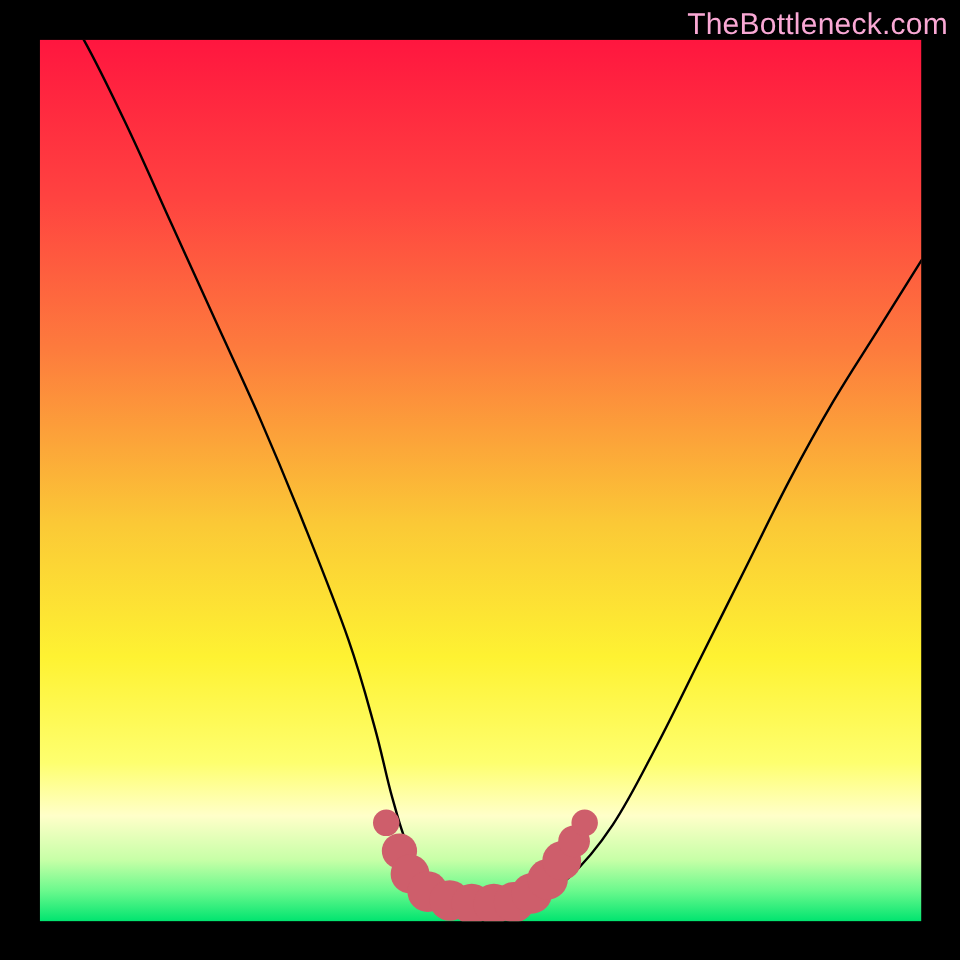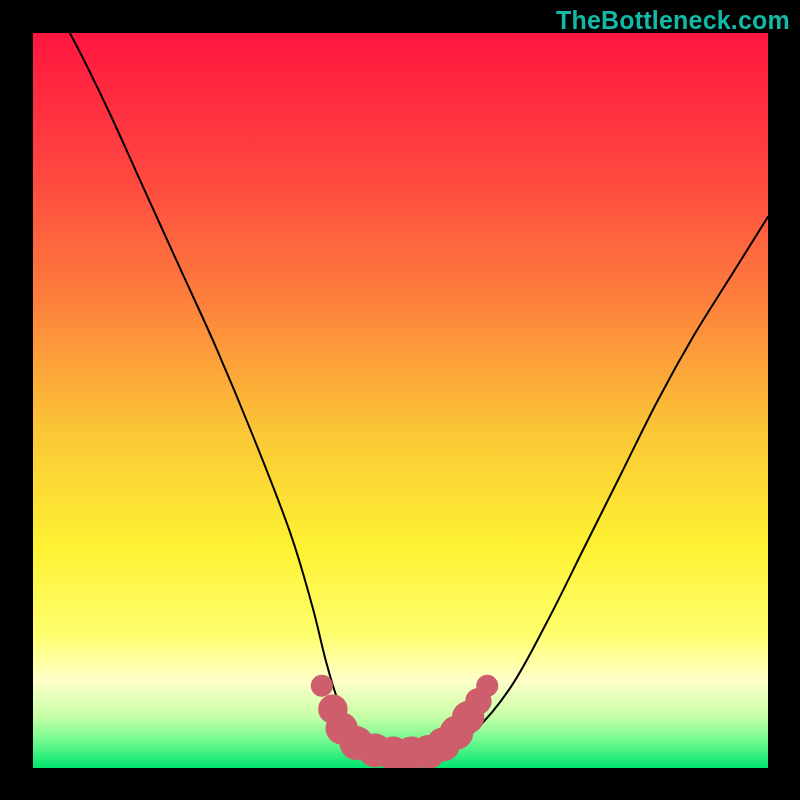--- a/index.html
+++ b/index.html
@@ -28,23 +28,23 @@
   }
   svg.curve {
     position: absolute;
     left: 0; top: 0;
     width: 100%; height: 100%;
   }
   .watermark {
     position: absolute;
     top: 6px;
     right: 10px;
-    color: #14b8a6;
+    color: #f9a8d4;
     font-size: 25px;
-    font-weight: 700;
+    font-weight: 400;
     letter-spacing: 0.2px;
   }
 </style>
 </head>
 <body>
 
 <div class="stage">
 
   <div class="plot" style="left: 33px; top: 33px; width: 735px; height: 735px;">
     <svg class="gradient" preserveAspectRatio="none" viewBox="0 0 100 100">

